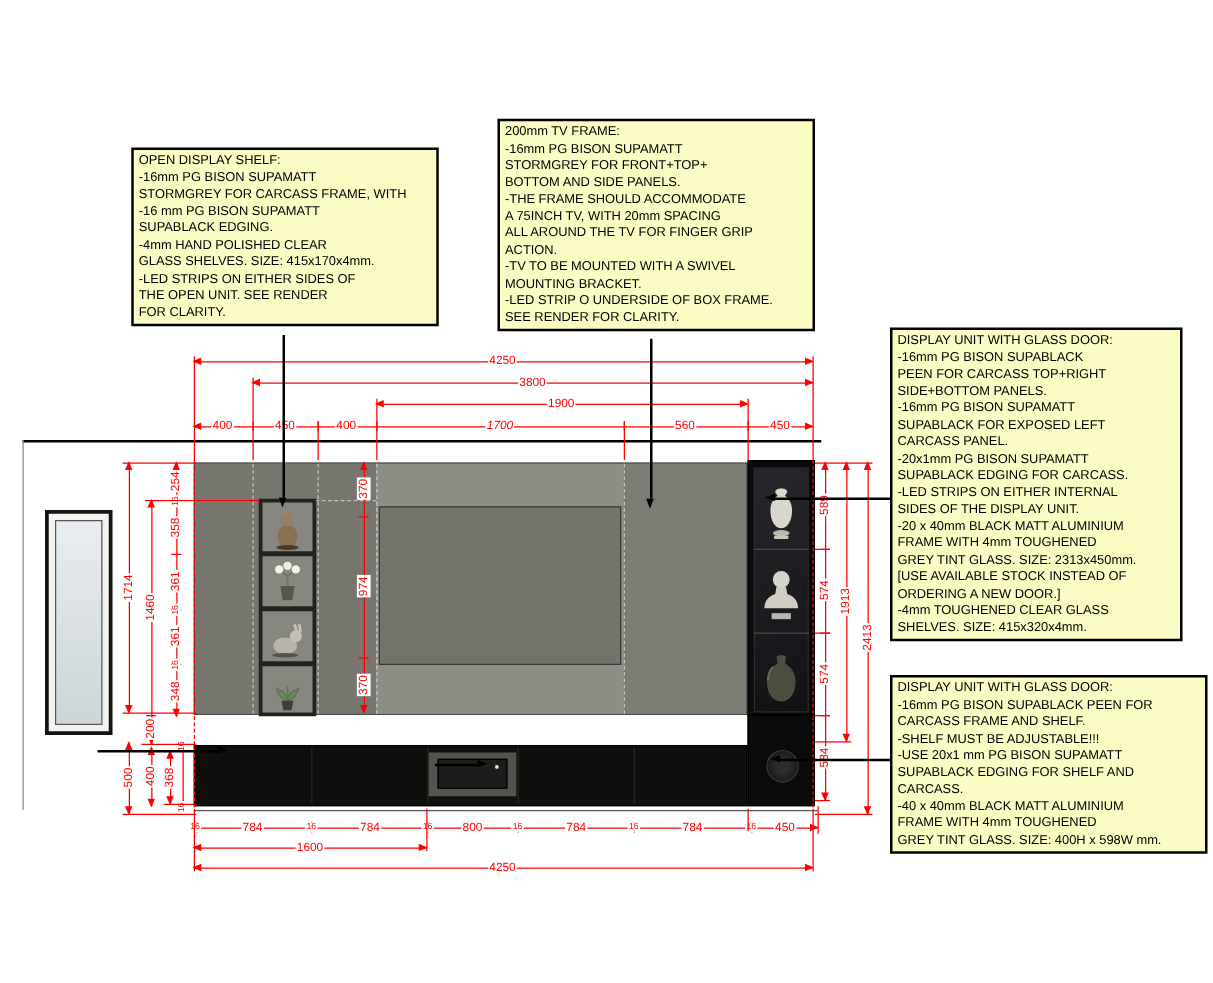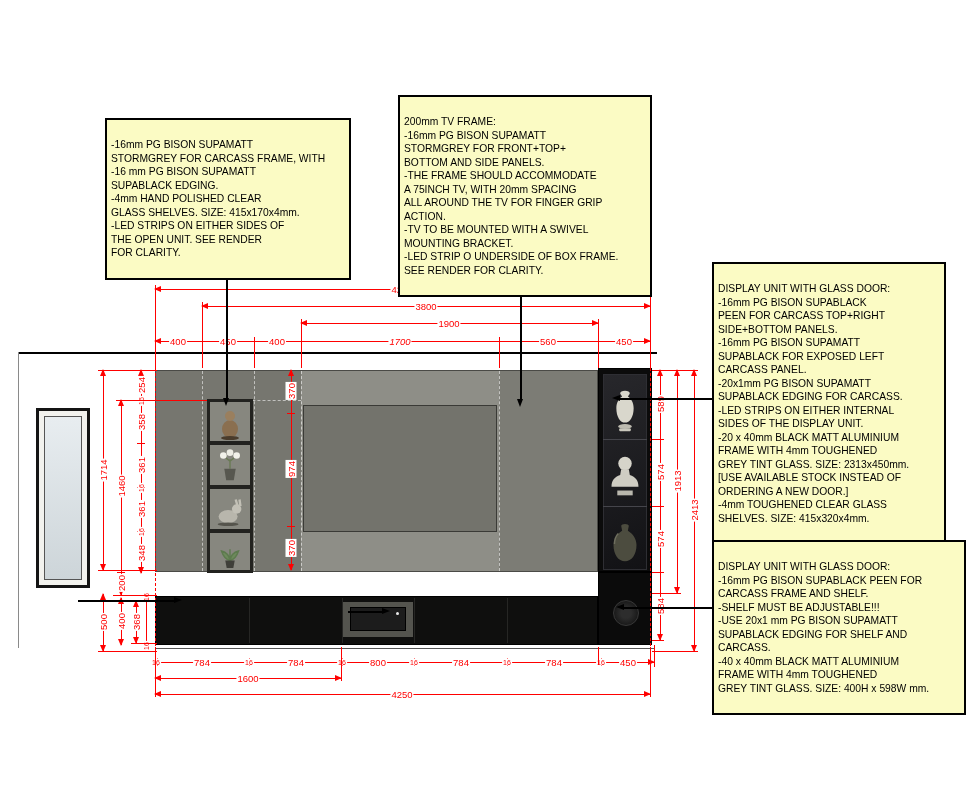--- a/index.html
+++ b/index.html
@@ -1,20 +1,20 @@
 <!DOCTYPE html>
 <html><head>
 <meta charset="utf-8">
 <style>
   html,body{margin:0;padding:0;background:#fff;}
   #canvas{position:relative;width:970px;height:786px;background:#ffffff;
           font-family:"Liberation Sans",sans-serif;overflow:hidden;}
   .abs{position:absolute;}
   
-  .note{position:absolute;background:#fbfbc4;border:2px solid #000;padding:18px 4px;
+  .note{position:absolute;background:#fbfbc4;border:2px solid #000;padding:2px 4px;
         color:#000;font-size:10.3px;line-height:13.5px;}
   .nt{white-space:pre-line;}
   .nb{white-space:pre-line;}
   
   .dh{position:absolute;height:0;border-top:1px solid #f00;}
   .dv{position:absolute;width:0;border-left:1px solid #f00;}
   .dh.arr::before{content:"";position:absolute;left:-1px;top:-4px;border-top:3.5px solid transparent;border-bottom:3.5px solid transparent;border-right:7px solid #f00;}
   .dh.arr::after{content:"";position:absolute;right:-1px;top:-4px;border-top:3.5px solid transparent;border-bottom:3.5px solid transparent;border-left:7px solid #f00;}
   .dv.arr::before{content:"";position:absolute;top:-1px;left:-4px;border-left:3.5px solid transparent;border-right:3.5px solid transparent;border-bottom:7px solid #f00;}
   .dv.arr::after{content:"";position:absolute;bottom:-1px;left:-4px;border-left:3.5px solid transparent;border-right:3.5px solid transparent;border-top:7px solid #f00;}
@@ -275,20 +275,21 @@
   <div class="lead" style="left:620px;top:398px;width:92px;height:1.5px;"></div>
   <div class="ar l" style="left:612px;top:395px;"></div>
   <div class="lead" style="left:624px;top:607px;width:88px;height:1.5px;"></div>
   <div class="ar l" style="left:616px;top:604px;"></div>
   <div class="lead" style="left:78px;top:600px;width:96px;height:1.5px;"></div>
   <div class="ar r" style="left:174px;top:597px;"></div>
   <div class="lead" style="left:348px;top:611px;width:34px;height:1.5px;"></div>
   <div class="ar r" style="left:382px;top:608px;"></div>
 
   <div class="note" style="left:105px;top:118px;width:234px;">
+    <div class="nt">OPEN DISPLAY SHELF:</div>
     <div class="nb">-16mm PG BISON SUPAMATT
 STORMGREY FOR CARCASS FRAME, WITH
 -16 mm PG BISON SUPAMATT
 SUPABLACK EDGING.
 -4mm HAND POLISHED CLEAR
 GLASS SHELVES. SIZE: 415x170x4mm.
 -LED STRIPS ON EITHER SIDES OF
 THE OPEN UNIT. SEE RENDER
 FOR CLARITY.</div>
   </div>

